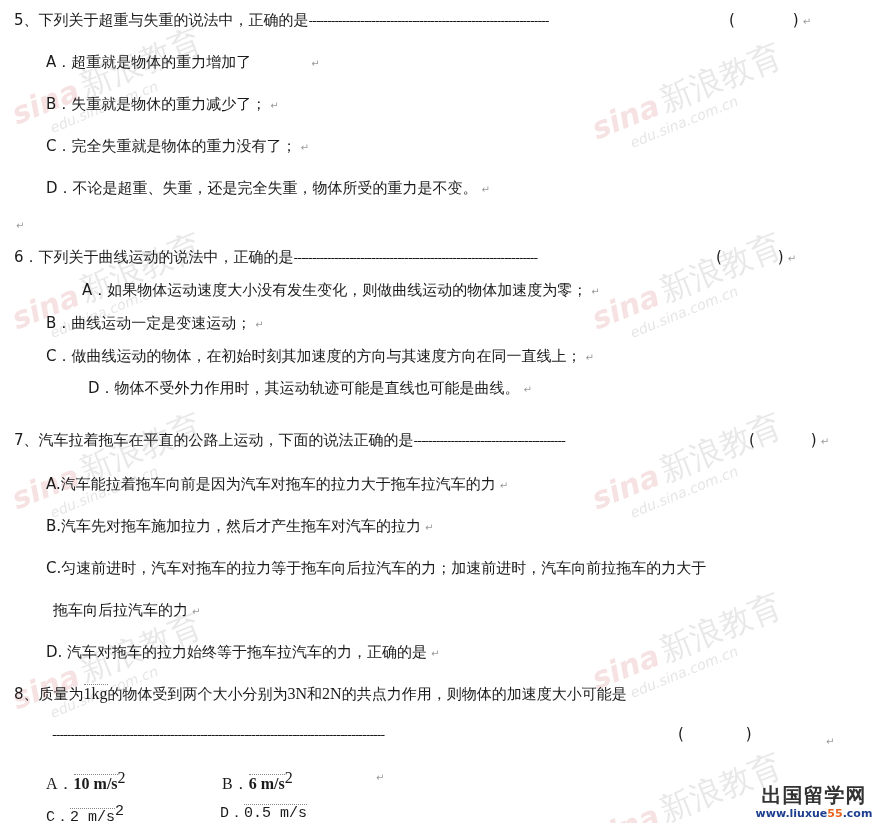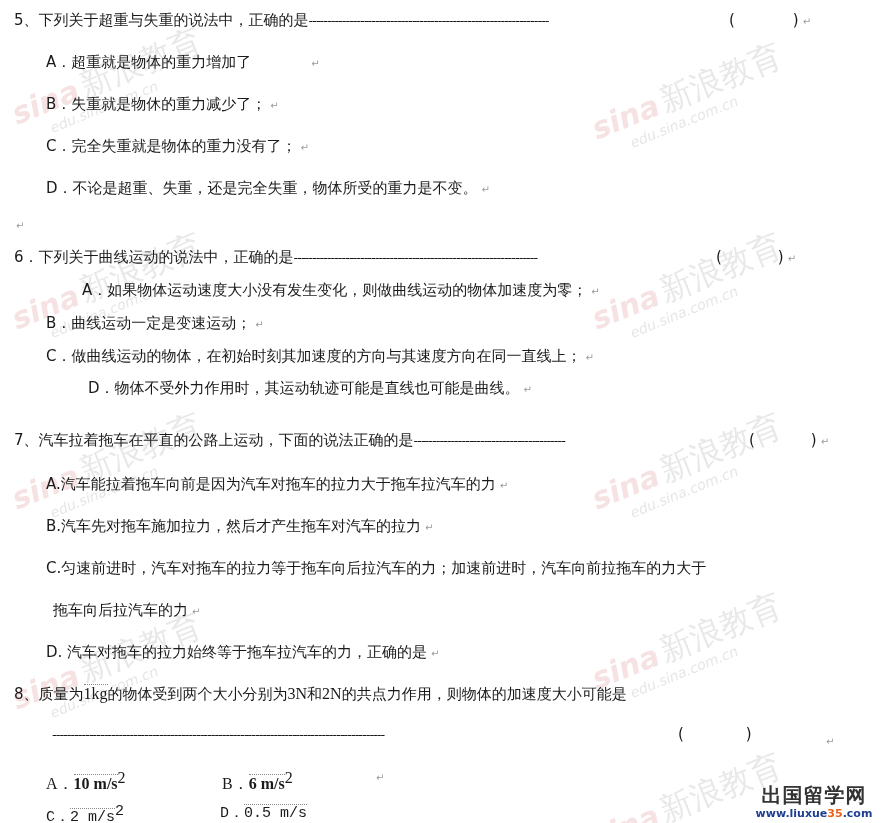--- a/index.html
+++ b/index.html
@@ -218,14 +218,14 @@
 </div>
 <div class="line" style="left:46px; top:798px;">
   <span class="mono">C．</span><span class="mono dotted">2 m/s</span><sup class="mono">2</sup>
   <span style="position:absolute; left:174px; top:0;">
     <span class="mono">D．</span><span class="mono dotted">0.5 m/s</span>
   </span>
 </div>
 
 <div class="logo">
   <div class="cn-name">出国留学网</div>
-  <div class="site"><span>www.liuxue</span><span class="accent">35</span><span>.com</span></div>
+  <div class="site"><span>www.liuxue</span><span class="accent">55</span><span>.com</span></div>
 </div>
 
 </body></html>

